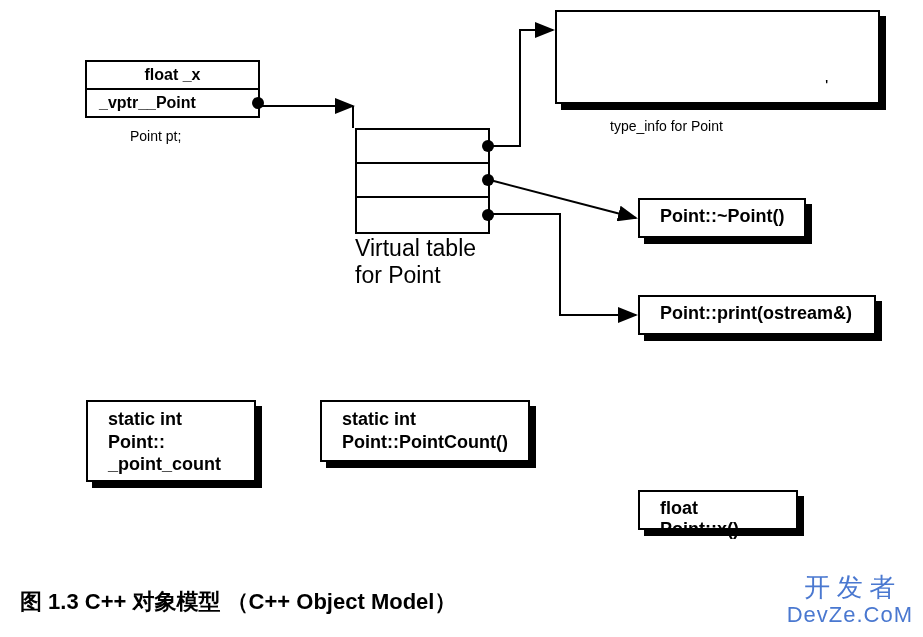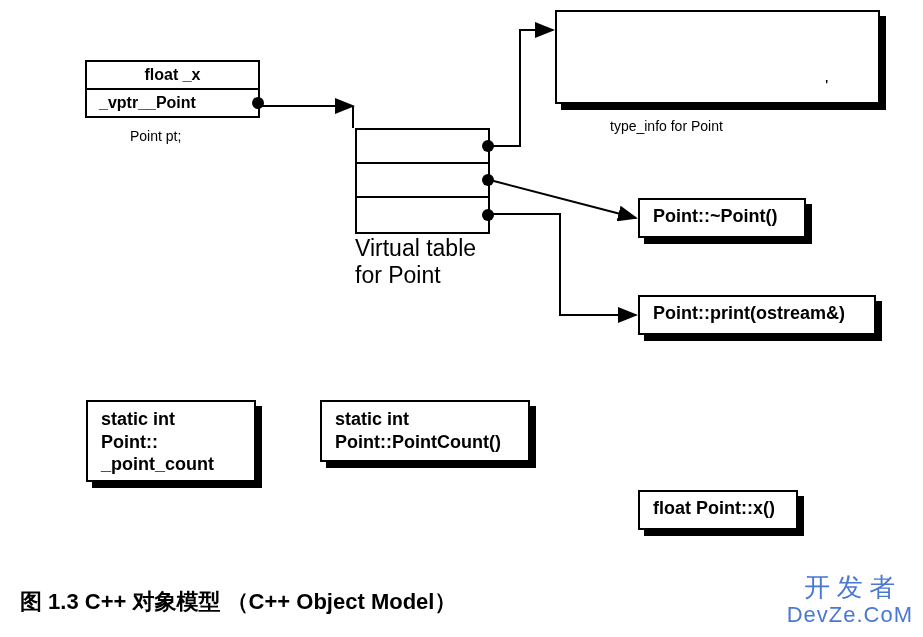--- a/index.html
+++ b/index.html
@@ -50,21 +50,21 @@
     position: absolute;
     left: 6px; top: 6px;
     right: -6px; bottom: -6px;
     background: #000;
   }
   .shadowbox .fg {
     position: absolute;
     left: 0; top: 0; right: 0; bottom: 0;
     border: 2px solid #000;
     background: #fff;
-    padding: 6px 13px;
+    padding: 6px 20px;
     font-size: 18px;
     font-weight: bold;
   }
   .caption {
     position: absolute;
     left: 20px;
     bottom: 20px;
     font-size: 22px;
     font-weight: bold;
   }

